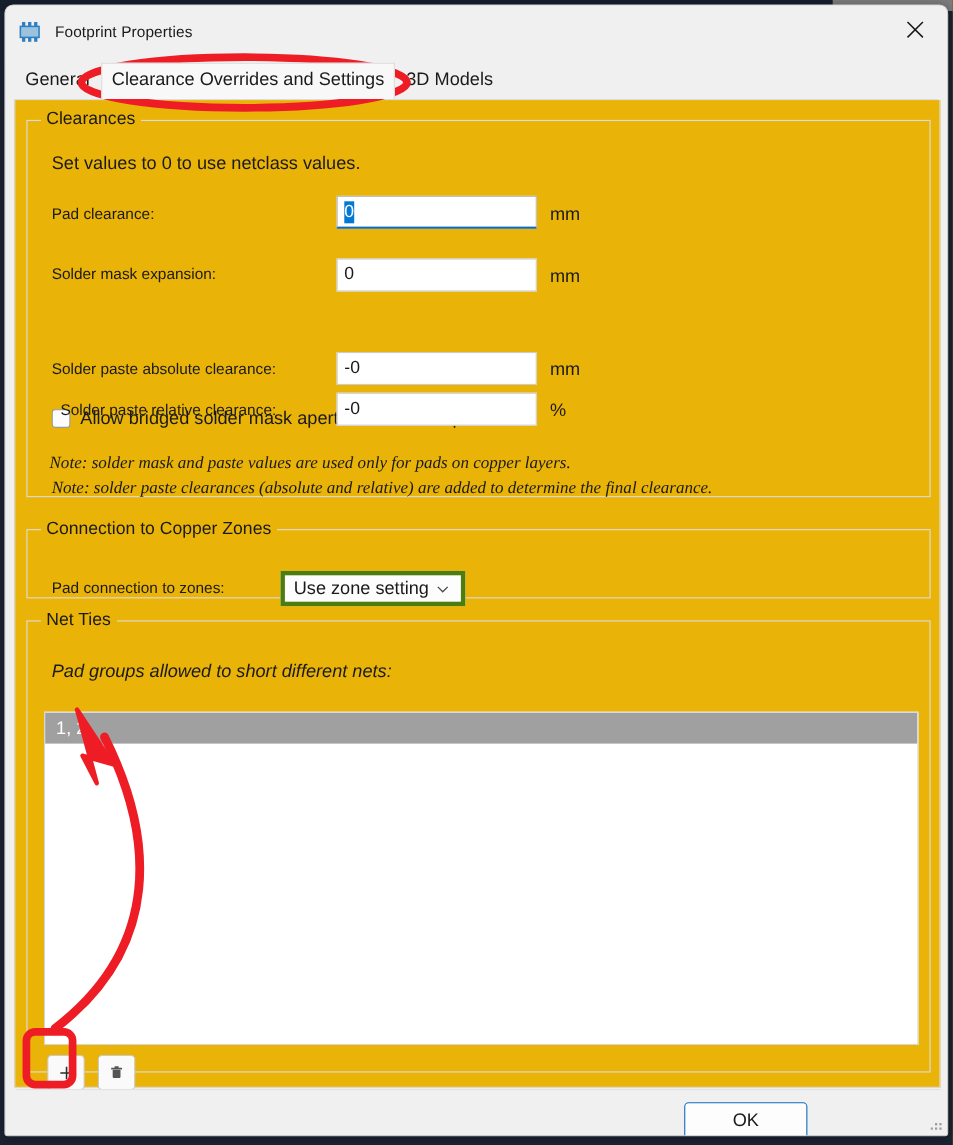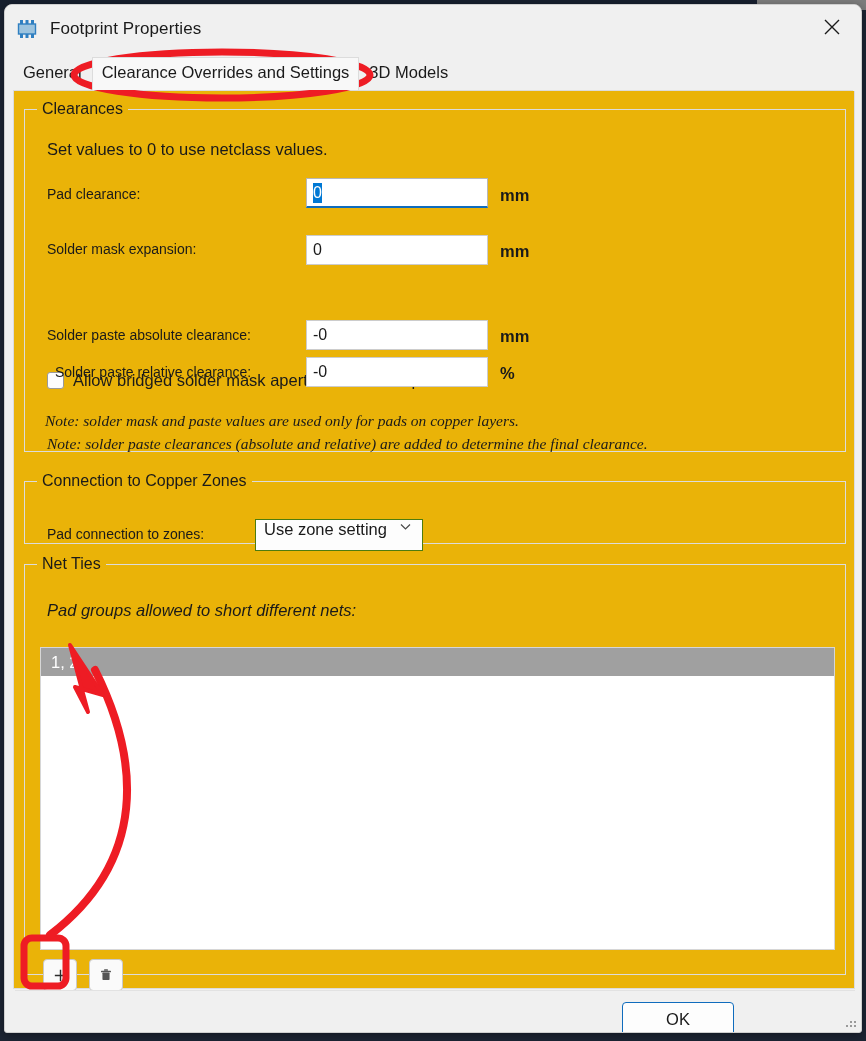--- a/index.html
+++ b/index.html
@@ -31,21 +31,21 @@
   #titlebar {
     position: relative;
     height: 48px;
     background: #f0f0f0;
     display: flex;
     align-items: center;
   }
   #app-icon { margin-left: 11px; width: 22px; height: 22px; display:block; }
   #title-text {
     margin-left: 12px;
-    font-size: 17px;
+    font-size: 14px;
     color: #1a1a1a;
     letter-spacing: .1px;
   }
   #close-button {
     position: absolute; right: 0; top: 0;
     width: 58px; height: 44px;
     display: flex; align-items: center; justify-content: center;
     cursor: pointer;
   }
   #close-button svg { width: 18px; height: 18px; }
@@ -124,21 +124,21 @@
   }
   .text-input.focused {
     border: 1px solid #b8b8b8;
     border-bottom: 2px solid #0f6cbd;
   }
   .sel-text {
     background: #0078d4;
     color: #ffffff;
     padding: 1px 0 2px 0;
   }
-  .unit { position: absolute; font-size: 16.5px; color: #1a1a1a; font-weight: bold; }
+  .unit { position: absolute; font-size: 16.5px; color: #1a1a1a; }
 
   
   #cb-bridged-row { position: absolute; left: 22px; top: 253px; display: flex; align-items: center; }
   .cbox {
     width: 17px; height: 17px;
     border: 1px solid #9a9a9a;
     border-radius: 3px;
     background: #fdfdfd;
     box-sizing: border-box;
     cursor: pointer;
@@ -153,23 +153,23 @@
     color: #1a1a1a;
     white-space: nowrap;
   }
 
   
   #zone-combo {
     position: absolute;
     left: 230px; top: 29px;
     width: 168px; height: 32px;
     background: #fdfdfd;
-    border: 1px solid #4d7c0f;
-    box-sizing: border-box;
-    display: flex; 
+    border: 4px solid #4d7c0f;
+    box-sizing: border-box;
+    display: flex; align-items: center;
     cursor: pointer;
   }
   #zone-combo-value { font-size: 16.5px; color: #1a1a1a; margin-left: 8px; flex: 1; white-space: nowrap; }
   #zone-combo-arrow { margin-right: 10px; width: 13px; height: 13px; }
 
   
   #netties-list {
     position: absolute;
     left: 15px; top: 74px;
     width: 795px; height: 303px;

